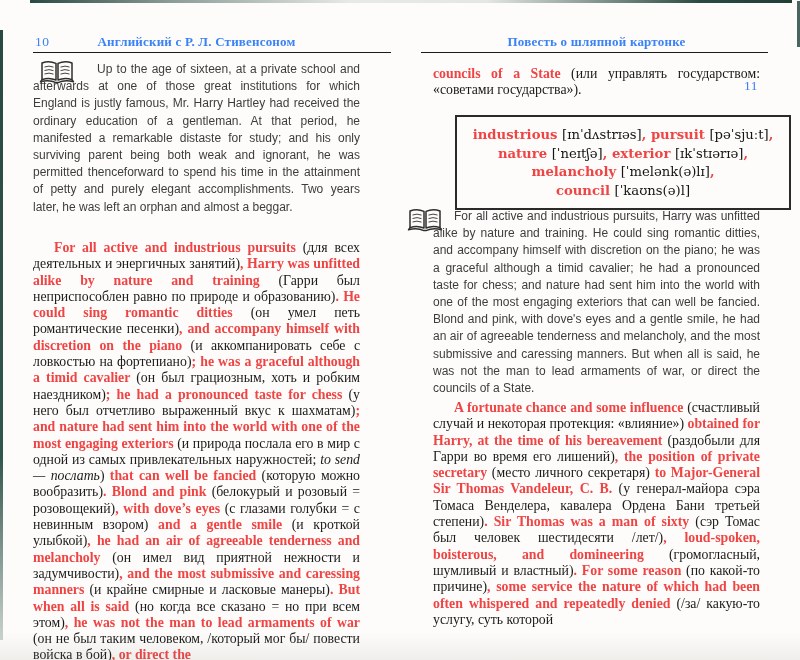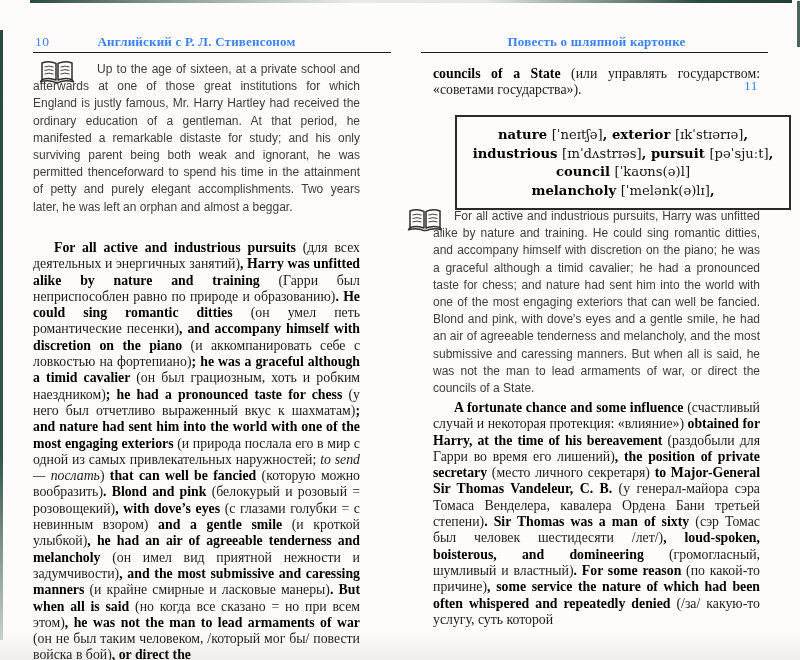--- a/index.html
+++ b/index.html
@@ -37,21 +37,21 @@
   .book-icon{position:absolute;width:36px;height:26px;}
   .page-left .book-icon{left:6px;top:59px;}
   .page-right .book-icon{left:-26px;top:207px;}
 
   p.block{position:absolute;left:0;right:0;margin:0;text-align:justify;}
   .sans{font-family:"Liberation Sans", sans-serif;font-size:12px;line-height:17.2px;color:#3d3d3d;}
   .serif{font-family:"Liberation Serif", serif;font-size:13.8px;line-height:16.3px;color:#1a1a1a;}
   .indent{text-indent:21px;}
   .indent-wide{text-indent:64px;}
 
-  .rb{font-weight:bold;color:#000000;}
+  .rb{font-weight:bold;color:#ef4444;}
   .ri{font-style:italic;}
   .rr{}
 
   .vocab-box{position:absolute;top:115px;left:22px;width:312px;
     border:2px solid #2a2a2a;background:#fdfcfa;
     padding:9px 10px 8px 10px;text-align:center;
     font-family:"DejaVu Serif", serif;font-size:13.2px;line-height:18.6px;color:#151515;}
   .vocab-line{white-space:nowrap;}
 
   
@@ -103,24 +103,24 @@
   <div class="page page-right">
     <div class="page-header">
       <span class="running-title">Повесть о шляпной картонке</span>
       <span class="page-num pos-right">11</span>
     </div>
     <div class="header-rule"></div>
 
     <p class="block serif rp-cont"><span class="rb">councils of a State </span><span class="rr">(или управлять государством: «советами государства»).</span></p>
 
     <div class="vocab-box">
+      <div class="vocab-line"><span class="rb">industrious </span><span class="rr">[ɪnˈdʌstrɪəs]</span><span class="rb">, pursuit </span><span class="rr">[pəˈsjuːt]</span><span class="rb">,</span></div>
       <div class="vocab-line"><span class="rb">nature </span><span class="rr">[ˈneɪtʃə]</span><span class="rb">, exterior </span><span class="rr">[ɪkˈstɪərɪə]</span><span class="rb">,</span></div>
-      <div class="vocab-line"><span class="rb">industrious </span><span class="rr">[ɪnˈdʌstrɪəs]</span><span class="rb">, pursuit </span><span class="rr">[pəˈsjuːt]</span><span class="rb">,</span></div>
+      <div class="vocab-line"><span class="rb">melancholy </span><span class="rr">[ˈmelənk(ə)lɪ]</span><span class="rb">,</span></div>
       <div class="vocab-line"><span class="rb">council </span><span class="rr">[ˈkaʊns(ə)l]</span></div>
-      <div class="vocab-line"><span class="rb">melancholy </span><span class="rr">[ˈmelənk(ə)lɪ]</span><span class="rb">,</span></div>
     </div>
 
     <span class="book-icon">
       <svg width="36" height="26" viewBox="0 0 36 26">
         <g fill="none" stroke="#2e2e2e" stroke-width="1.5" stroke-linejoin="round">
           <path d="M3 4 Q10 1.2 17 4.4 L17 21 Q10 18 3 20.6 Z"></path>
           <path d="M33 4 Q26 1.2 19 4.4 L19 21 Q26 18 33 20.6 Z"></path>
           <path d="M3 20.6 L1.5 22.8 Q10 20.4 17 23.6 L19 23.6 Q26 20.4 34.5 22.8 L33 20.6"></path>
         </g>
         <g fill="none" stroke="#2e2e2e" stroke-width="0.9">

